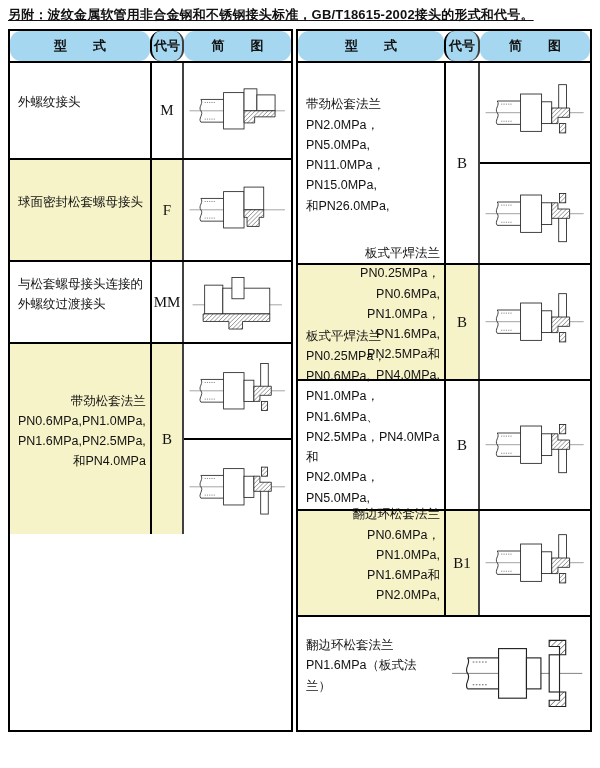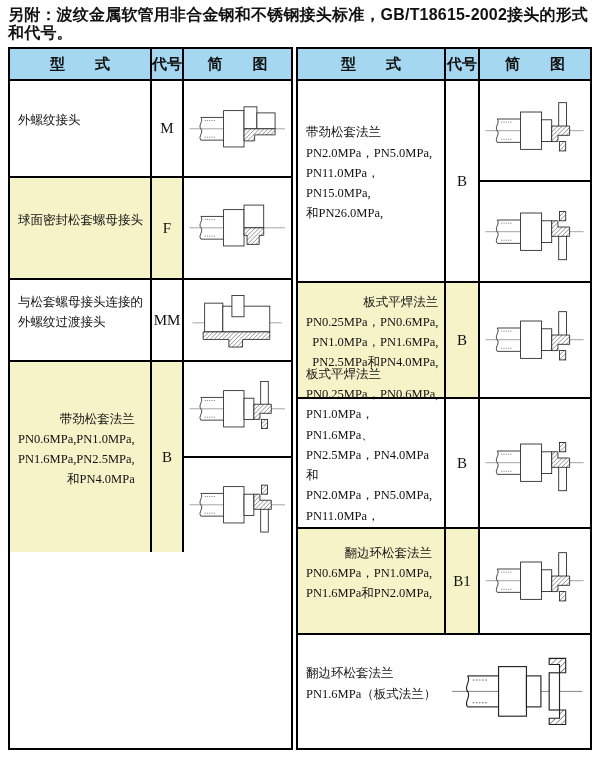--- a/index.html
+++ b/index.html
@@ -1,34 +1,34 @@
 <!DOCTYPE html>
 <html style="--header-bg: #a5d7f0; --highlight-bg: #f7f3c9; --border: #000000;"><head>
 <meta charset="utf-8">
 <style>
   html,body{margin:0;padding:0;background:#fff;color:#111;
     font-family:"Liberation Sans",sans-serif;}
   .page{width:600px;height:768px;box-sizing:border-box;padding:6px 8px 0 8px;background:#fff;}
-  .intro{font-size:16px;font-weight:bold;line-height:18px;margin:0 0 5px 0;letter-spacing:.2px;}
+  .intro{font-size:13px;font-weight:bold;line-height:18px;margin:0 0 5px 0;letter-spacing:.2px;text-decoration:underline;}
   .tables{display:flex;gap:3px;}
   .tbl{border:2px solid #000;box-sizing:border-box;background:#fff;}
   .tbl-left{width:285px;}
   .tbl-right{width:296px;}
   .row{display:flex;box-sizing:border-box;}
   .row + .row{border-top:2px solid #000;}
   .c{box-sizing:border-box;display:flex;align-items:center;}
   .c-type{width:140px;padding:2px 4px 18px 8px;font-size:12.5px;line-height:1.62;
-    font-family:Liberation Serif, serif;white-space:pre-line;}
+    font-family:Liberation Sans, sans-serif;white-space:pre-line;}
   .tbl-right .c-type{width:146px;}
-  .c-code{width:34px;border-left:2px solid #000;border-right:2px solid #000000;
+  .c-code{width:34px;border-left:2px solid #000;border-right:2px solid #404040;
     justify-content:center;font-family:"Liberation Serif",serif;font-size:15px;}
   .tbl-right .c-code{width:36px;}
   .c-diag{flex:1;flex-direction:column;justify-content:center;background:#fff;}
   .hdr .c{justify-content:center;background:var(--header-bg,#a5d7f0);
-    font-size:15px;font-weight:bold;font-family:"Liberation Sans",sans-serif;padding:0;}
+    font-size:13px;font-weight:bold;font-family:"Liberation Sans",sans-serif;padding:0;border-radius:11px;}
   .hl{background:var(--highlight-bg,#f7f3c9);text-align:right;}
   .half{flex:1;width:100%;display:flex;align-items:center;justify-content:center;box-sizing:border-box;}
   .half + .half{border-top:2px solid #000;}
   .diag{width:92%;max-height:94%;display:block;margin:auto;}
   .hidden-defs{position:absolute;width:0;height:0;overflow:hidden;}
 </style>
 </head>
 <body>
 
 <svg class="hidden-defs" aria-hidden="true">

